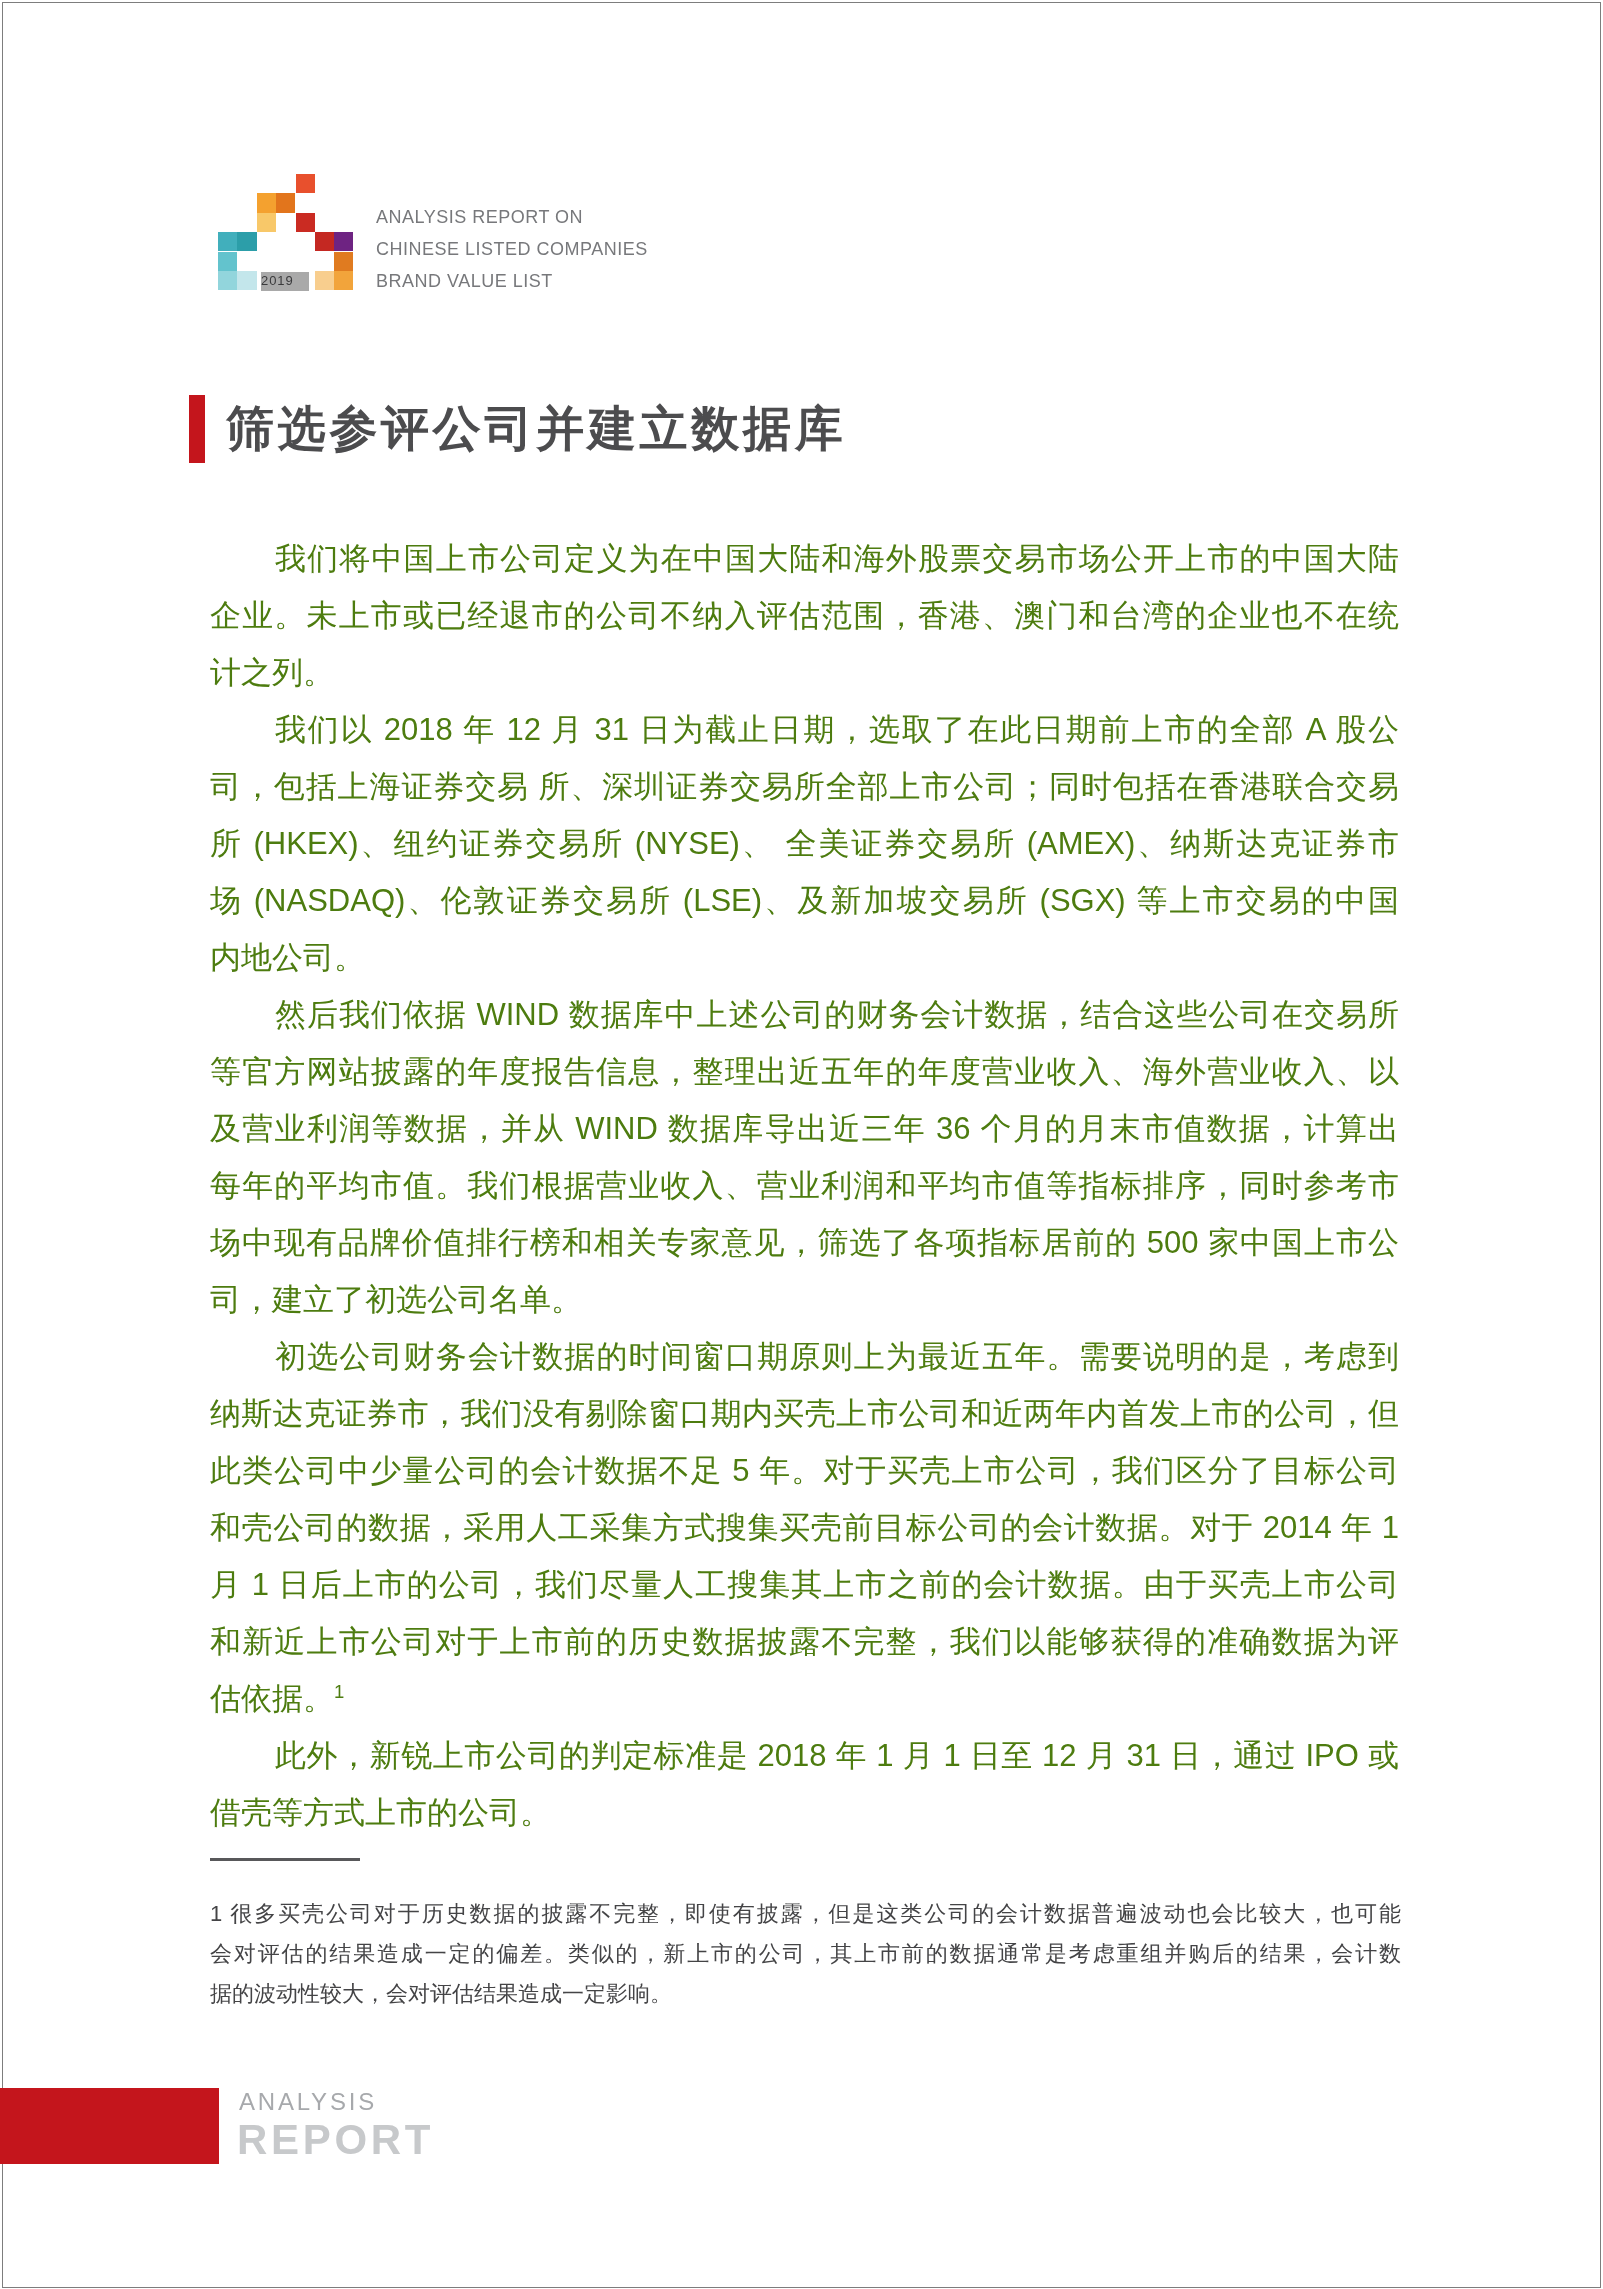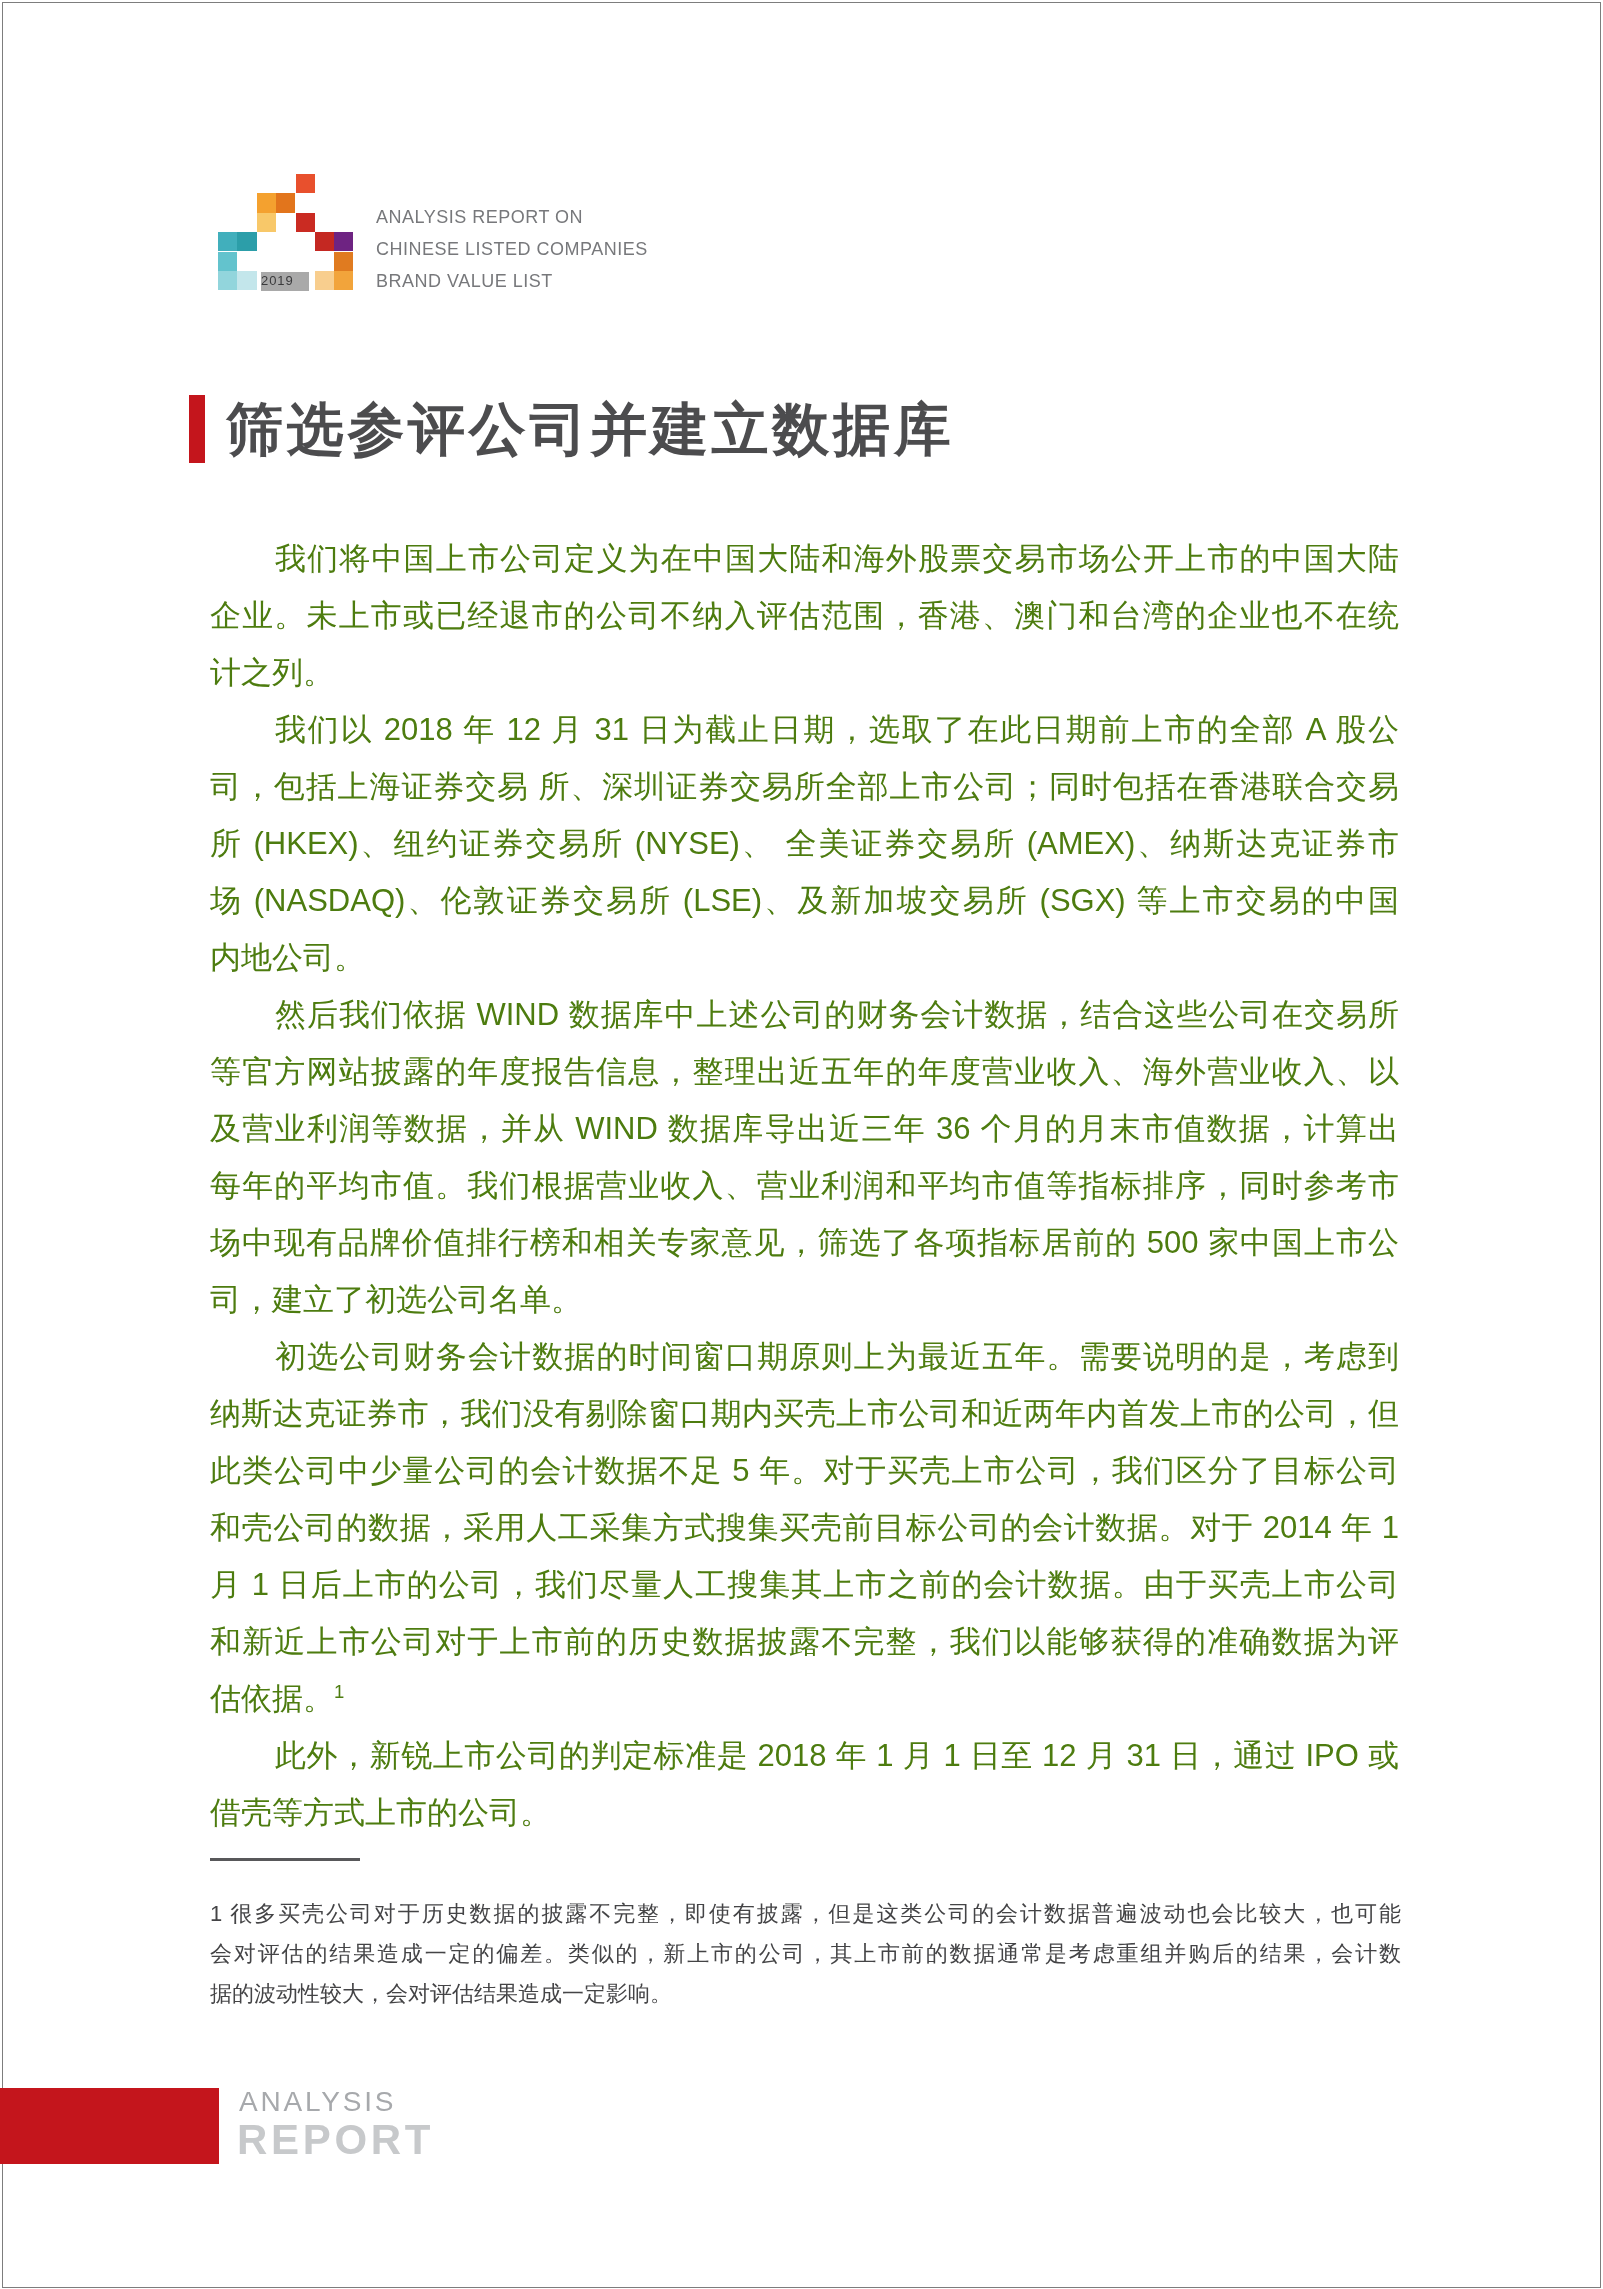--- a/index.html
+++ b/index.html
@@ -24,21 +24,21 @@
     position:absolute;left:376px;top:201px;width:517px;
     color:#77787b;font-size:18px;line-height:32px;font-weight:300;
     letter-spacing:0.5px;
   }
   
   .title-bar{
     position:absolute;left:189px;top:395px;width:15.7px;height:68px;background:#c4151c;
   }
   .section-title{
     position:absolute;left:226px;top:391px;width:1154px;height:76px;
-    font-size:57px;line-height:76px;font-weight:bold;color:#4c4c4e;
+    font-size:48px;line-height:76px;font-weight:bold;color:#4c4c4e;
     letter-spacing:3.7px;white-space:nowrap;
   }
   
   .body-text{
     position:absolute;left:210px;top:530px;width:1189px;
     color:#4d7c0f;font-size:31px;
   }
   .bline{
     height:57px;line-height:57px;overflow:hidden;
     text-align:justify;text-align-last:justify;
@@ -58,21 +58,21 @@
     height:40px;line-height:40px;overflow:hidden;
     text-align:justify;text-align-last:justify;
   }
   .fline.last{text-align-last:left;}
   
   .footer-block{
     position:absolute;left:0px;top:2088px;width:219px;height:76px;background:#c4151c;
   }
   .footer-analysis{
     position:absolute;left:239px;top:2088px;
-    color:#a7a9ac;font-size:28px;line-height:28px;letter-spacing:2.8px;
+    color:#a7a9ac;font-size:24px;line-height:28px;letter-spacing:2.8px;
   }
   .footer-report{
     position:absolute;left:237px;top:2117px;
     color:#c7c9cb;font-size:42px;line-height:46px;letter-spacing:3.7px;font-weight:700;text-align:right;
   }
 </style>
 </head>
 <body>
 
 <div class="page-frame"></div>

